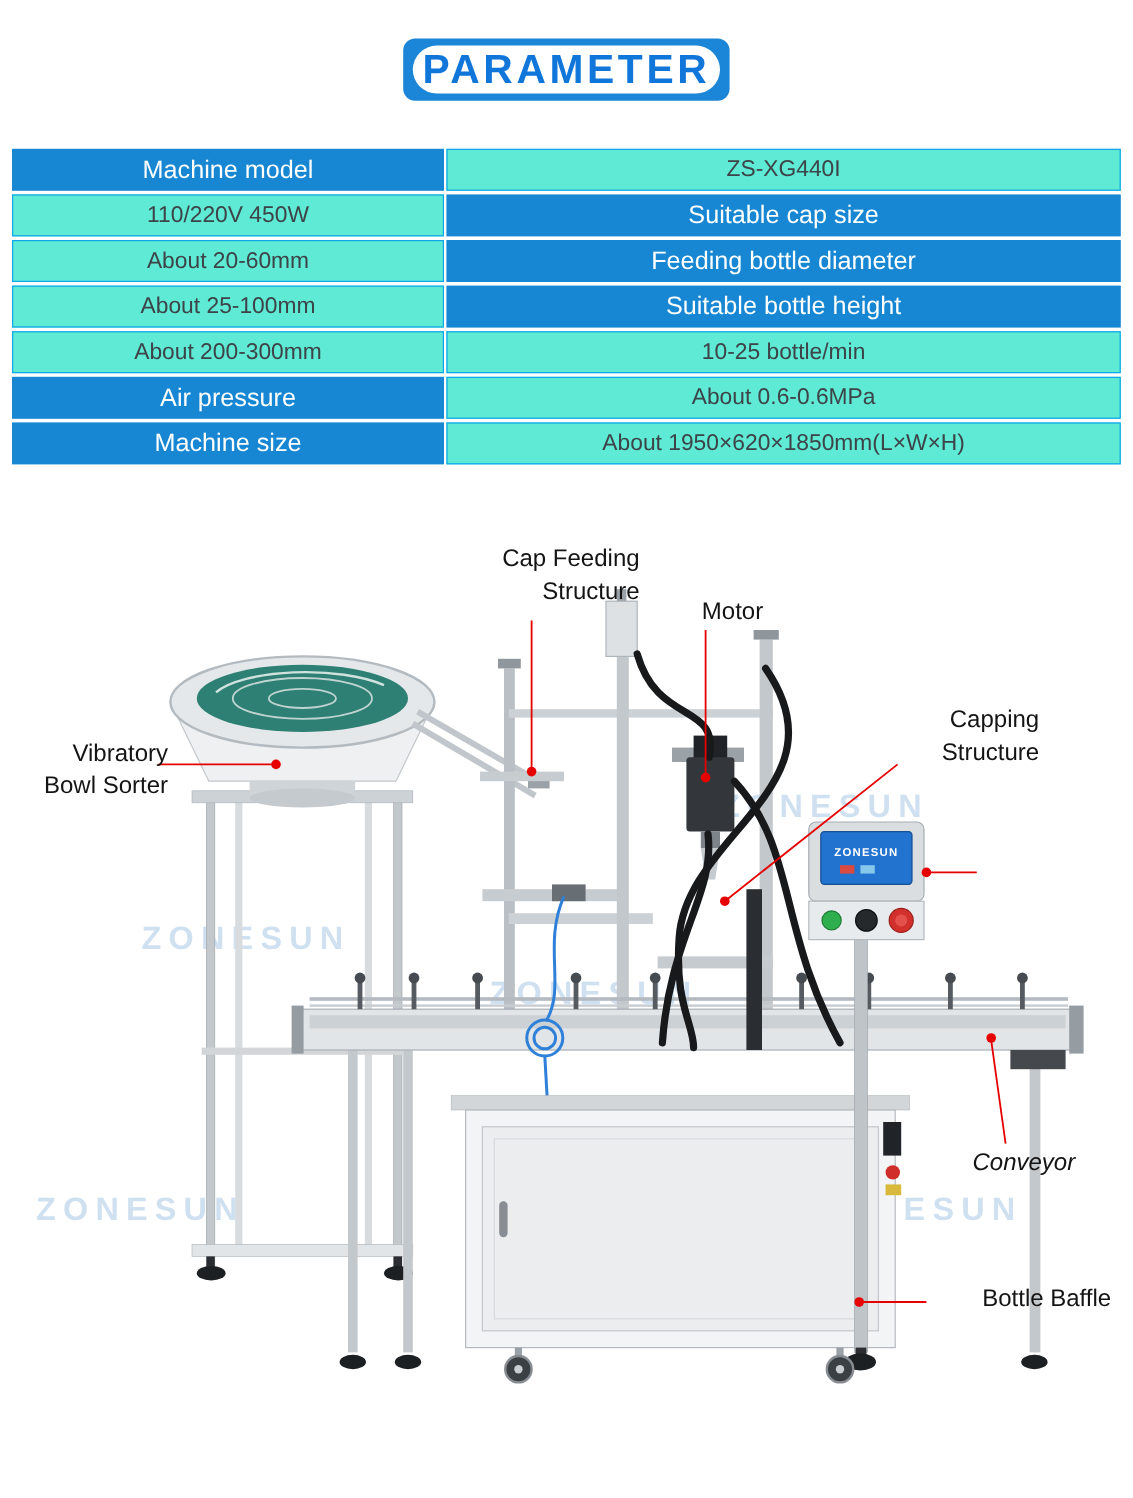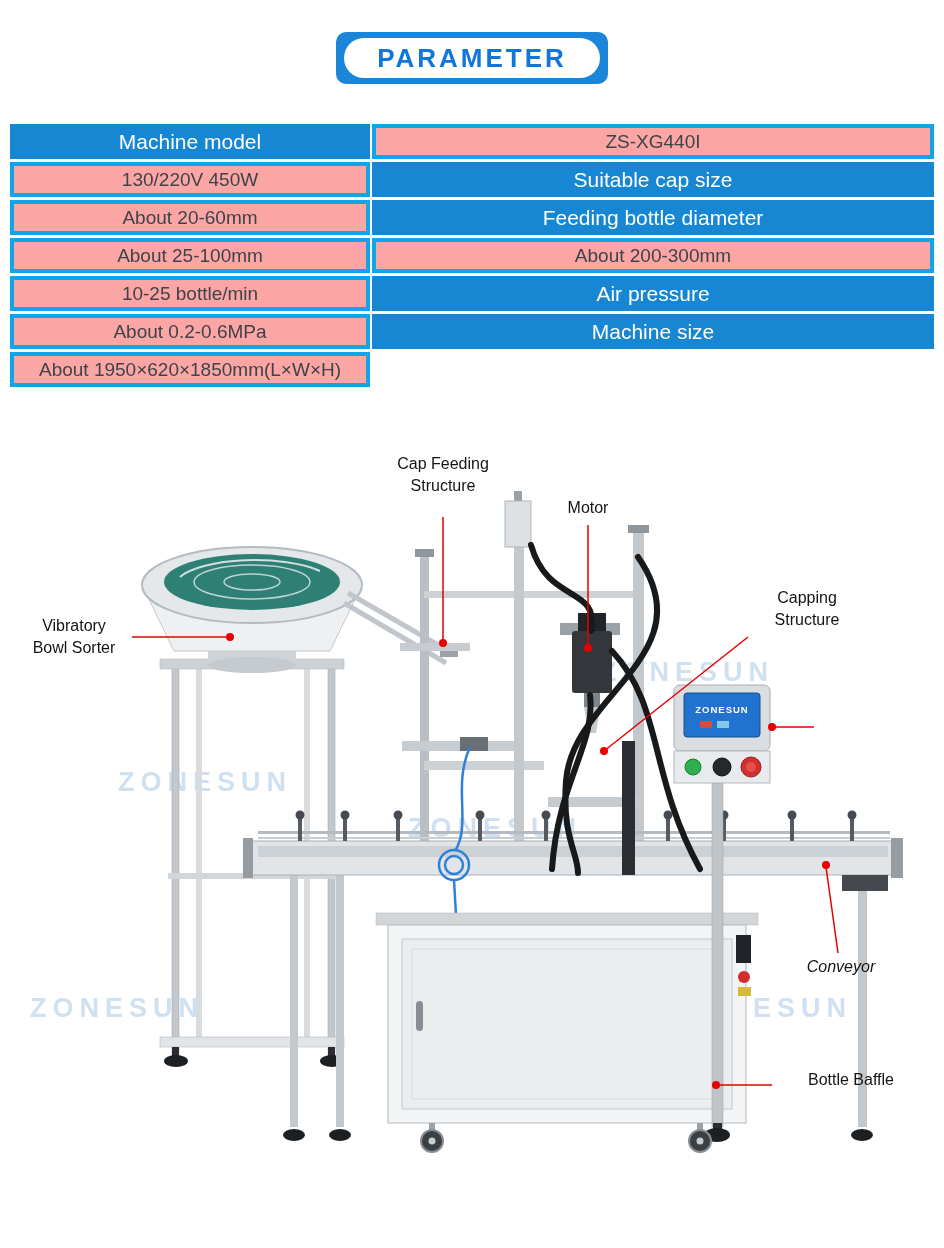--- a/index.html
+++ b/index.html
@@ -11,47 +11,47 @@
   .param-band {
     position:absolute; left:336px; top:32px; width:272px; height:52px;
     background:#1b86d8; border-radius:10px;
   }
   .param-pill {
     position:absolute; left:344px; top:38px; width:256px; height:40px;
     background:#ffffff; border-radius:20px;
     display:flex; align-items:center; justify-content:center;
   }
   .param-title {
-    color:#1176d9; font-size:26px; font-weight:bold; letter-spacing:3px;
+    color:#1176d9; font-size:34px; font-weight:bold; letter-spacing:3px;
   }
   
   .param-table {
     position:absolute; left:10px; top:124px; width:836px;
     display:grid; grid-template-columns:360px 562px;
     column-gap:2px; row-gap:3px; grid-auto-rows:35px;
   }
   .cell-label {
     background:#1787d4; color:#ffffff; font-size:21px;
     display:flex; align-items:center; justify-content:center;
   }
   .cell-value {
-    border:4px solid #0ea5e9; color:#3d4449; font-size:19px;
-    display:flex; align-items:center; justify-content:center; background:#fca5a5;
+    border:1px solid #0ea5e9; color:#3d4449; font-size:19px;
+    display:flex; align-items:center; justify-content:center; background:#5eead4;
   }
   
   .diagram { position:absolute; left:0; top:445px; width:944px; height:803px; }
   .watermark {
     position:absolute; color:#a9c7e6; opacity:.55; font-size:27px;
     font-weight:bold; letter-spacing:6px; z-index:1; user-select:none;
   }
   .machine-svg { position:absolute; left:0; top:0; z-index:2; }
   .leader-svg  { position:absolute; left:0; top:0; z-index:3; pointer-events:none; }
   .diagram-label {
-    position:absolute; z-index:4; font-size:16px; color:#141414;
-    line-height:1.35; white-space:pre-line; text-align:center;
+    position:absolute; z-index:4; font-size:20px; color:#141414;
+    line-height:1.35; white-space:pre-line; text-align:right;
   }
   .lbl-cap-feeding   { left:353px; top:8px;   width:180px; }
   .lbl-motor         { left:540px; top:52px;  width:96px;  }
   .lbl-vibratory     { left:8px;   top:170px; width:132px; }
   .lbl-capping       { left:748px; top:142px; width:118px; }
   .lbl-control-panel { left:817px; top:266px; width:92px;  }
   .lbl-conveyor      { left:786px; top:511px; width:110px;font-style:italic; }
   .lbl-bottle-baffle { left:776px; top:624px; width:150px; }
 </style>
 </head>
@@ -60,29 +60,30 @@
 <div class="page">
 
   <div class="param-band"></div>
   <div class="param-pill">
     <span class="param-title">PARAMETER</span>
   </div>
 
   <div class="param-table">
     <div class="cell-label">Machine model</div>
     <div class="cell-value">ZS-XG440I</div>
-    <div class="cell-value">130/220V  450W</div>
+    <div class="cell-value">110/220V  450W</div>
     <div class="cell-label">Suitable cap size</div>
     <div class="cell-value">About 20-60mm</div>
     <div class="cell-label">Feeding bottle diameter</div>
     <div class="cell-value">About 25-100mm</div>
+    <div class="cell-label">Suitable bottle height</div>
     <div class="cell-value">About 200-300mm</div>
     <div class="cell-value">10-25 bottle/min</div>
     <div class="cell-label">Air pressure</div>
-    <div class="cell-value">About 0.2-0.6MPa</div>
+    <div class="cell-value">About 0.6-0.6MPa</div>
     <div class="cell-label">Machine size</div>
     <div class="cell-value">About 1950×620×1850mm(L×W×H)</div>
   </div>
 
   <div class="diagram">
 
     <div class="watermark" style="left:118px; top:322px;">ZONESUN</div>
     <div class="watermark" style="left:408px; top:368px;">ZONESUN</div>
     <div class="watermark" style="left:600px; top:212px;">ZONESUN</div>
     <div class="watermark" style="left:30px;  top:548px;">ZONESUN</div>

